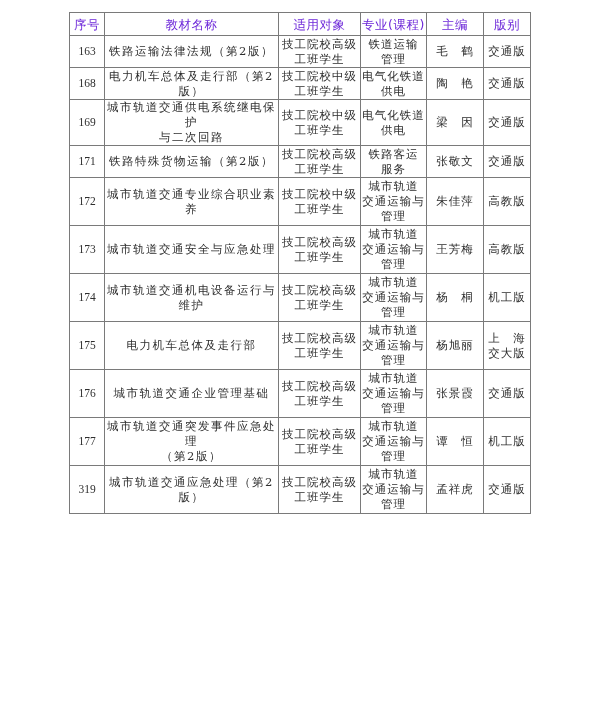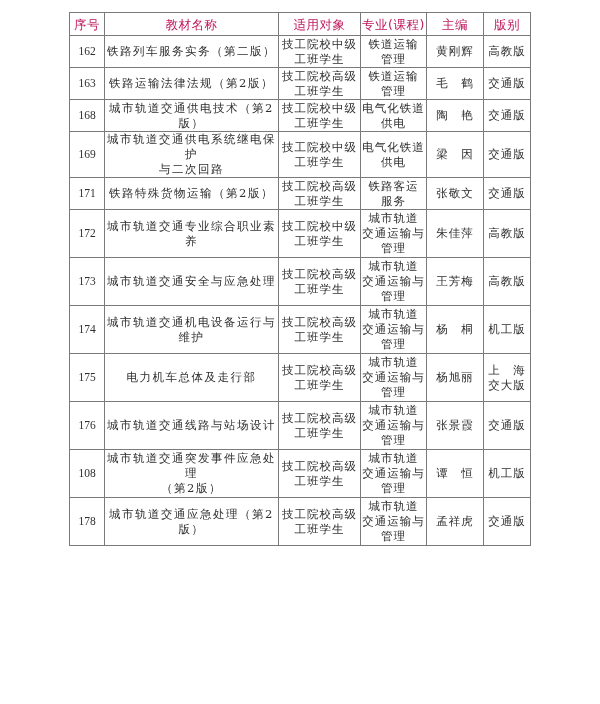--- a/index.html
+++ b/index.html
@@ -3,21 +3,21 @@
 <meta charset="utf-8">
 <style>
   html, body { margin: 0; padding: 0; background: #ffffff; }
   body { width: 600px; height: 704px; position: relative; overflow: hidden;
          font-family: "DejaVu Serif", "Liberation Serif", serif; color: #2e2e2e; }
   table.books { position: absolute; left: 69px; top: 12px; width: 461px;
                 border-collapse: collapse; table-layout: fixed; }
   table.books td, table.books th { border: 1px solid #7a7a7a; padding: 0; text-align: center;
                 vertical-align: middle; font-size: 11.5px; line-height: 15px; font-weight: normal; }
   table.books th { font-family: "DejaVu Sans", "Liberation Sans", sans-serif; font-size: 12.5px;
-                   color: #be185d; height: 22px; letter-spacing: 0.5px; }
+                   color: #6d28d9; height: 22px; letter-spacing: 0.5px; }
   tr.short td { height: 31px; }
   tr.tall td { height: 47px; }
   td.name { text-align: left; padding-left: 8px; padding-right: 4px; letter-spacing: 1.5px; }
   td.num { font-family: "Liberation Serif", "DejaVu Serif", serif; font-size: 13px; }
   td.aud, td.major { letter-spacing: 1px; }
   td.ed { letter-spacing: 1px; }
   .cell-line { display: block; }
 </style>
 </head>
 <body>
@@ -36,59 +36,41 @@
       <th>序号</th>
       <th>教材名称</th>
       <th>适用对象</th>
       <th>专业(课程)</th>
       <th>主编</th>
       <th>版别</th>
     </tr>
   </thead>
   <tbody id="table-body">
       <tr class="short">
-        <td class="num">162</td>
-        <td class="name">
-          <span class="cell-line">铁路列车服务实务（第二版）</span>
-        </td>
-        <td class="aud">
-          <span class="cell-line">技工院校中级</span>
+        <td class="num">163</td>
+        <td class="name">
+          <span class="cell-line">铁路运输法律法规（第2版）</span>
+        </td>
+        <td class="aud">
+          <span class="cell-line">技工院校高级</span>
           <span class="cell-line">工班学生</span>
         </td>
         <td class="major">
           <span class="cell-line">铁道运输</span>
           <span class="cell-line">管理</span>
         </td>
-        <td class="ed">黄刚辉</td>
-        <td class="ed">
-          <span class="cell-line">高教版</span>
-        </td>
-      </tr>
-      <tr class="short">
-        <td class="num">163</td>
-        <td class="name">
-          <span class="cell-line">铁路运输法律法规（第2版）</span>
-        </td>
-        <td class="aud">
-          <span class="cell-line">技工院校高级</span>
-          <span class="cell-line">工班学生</span>
-        </td>
-        <td class="major">
-          <span class="cell-line">铁道运输</span>
-          <span class="cell-line">管理</span>
-        </td>
         <td class="ed">毛　鹤</td>
         <td class="ed">
           <span class="cell-line">交通版</span>
         </td>
       </tr>
       <tr class="short">
         <td class="num">168</td>
         <td class="name">
-          <span class="cell-line">城市轨道交通供电技术（第2版）</span>
+          <span class="cell-line">电力机车总体及走行部（第2版）</span>
         </td>
         <td class="aud">
           <span class="cell-line">技工院校中级</span>
           <span class="cell-line">工班学生</span>
         </td>
         <td class="major">
           <span class="cell-line">电气化铁道</span>
           <span class="cell-line">供电</span>
         </td>
         <td class="ed">陶　艳</td>
@@ -207,58 +189,58 @@
         </td>
         <td class="ed">杨旭丽</td>
         <td class="ed">
           <span class="cell-line">上　海</span>
           <span class="cell-line">交大版</span>
         </td>
       </tr>
       <tr class="tall">
         <td class="num">176</td>
         <td class="name">
-          <span class="cell-line">城市轨道交通线路与站场设计</span>
+          <span class="cell-line">城市轨道交通企业管理基础</span>
         </td>
         <td class="aud">
           <span class="cell-line">技工院校高级</span>
           <span class="cell-line">工班学生</span>
         </td>
         <td class="major">
           <span class="cell-line">城市轨道</span>
           <span class="cell-line">交通运输与</span>
           <span class="cell-line">管理</span>
         </td>
         <td class="ed">张景霞</td>
         <td class="ed">
           <span class="cell-line">交通版</span>
         </td>
       </tr>
       <tr class="tall">
-        <td class="num">108</td>
+        <td class="num">177</td>
         <td class="name">
           <span class="cell-line">城市轨道交通突发事件应急处理</span>
           <span class="cell-line">（第2版）</span>
         </td>
         <td class="aud">
           <span class="cell-line">技工院校高级</span>
           <span class="cell-line">工班学生</span>
         </td>
         <td class="major">
           <span class="cell-line">城市轨道</span>
           <span class="cell-line">交通运输与</span>
           <span class="cell-line">管理</span>
         </td>
         <td class="ed">谭　恒</td>
         <td class="ed">
           <span class="cell-line">机工版</span>
         </td>
       </tr>
       <tr class="tall">
-        <td class="num">178</td>
+        <td class="num">319</td>
         <td class="name">
           <span class="cell-line">城市轨道交通应急处理（第2版）</span>
         </td>
         <td class="aud">
           <span class="cell-line">技工院校高级</span>
           <span class="cell-line">工班学生</span>
         </td>
         <td class="major">
           <span class="cell-line">城市轨道</span>
           <span class="cell-line">交通运输与</span>

